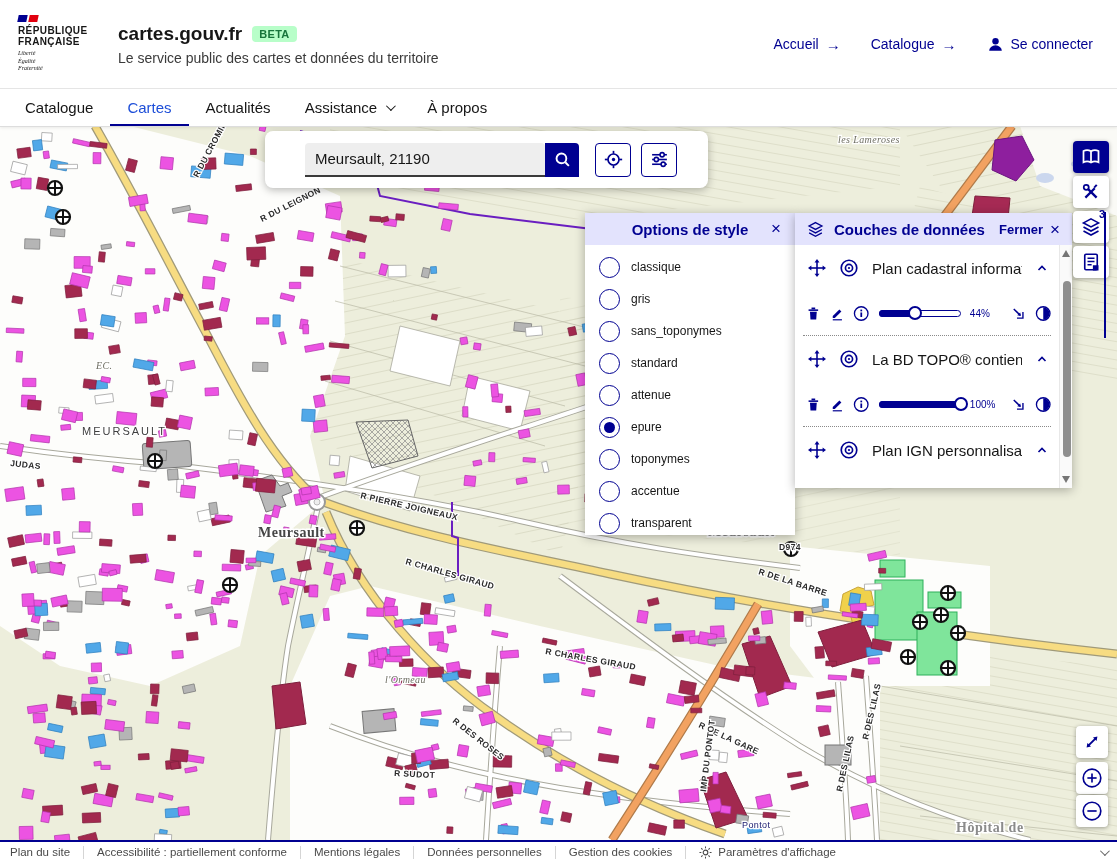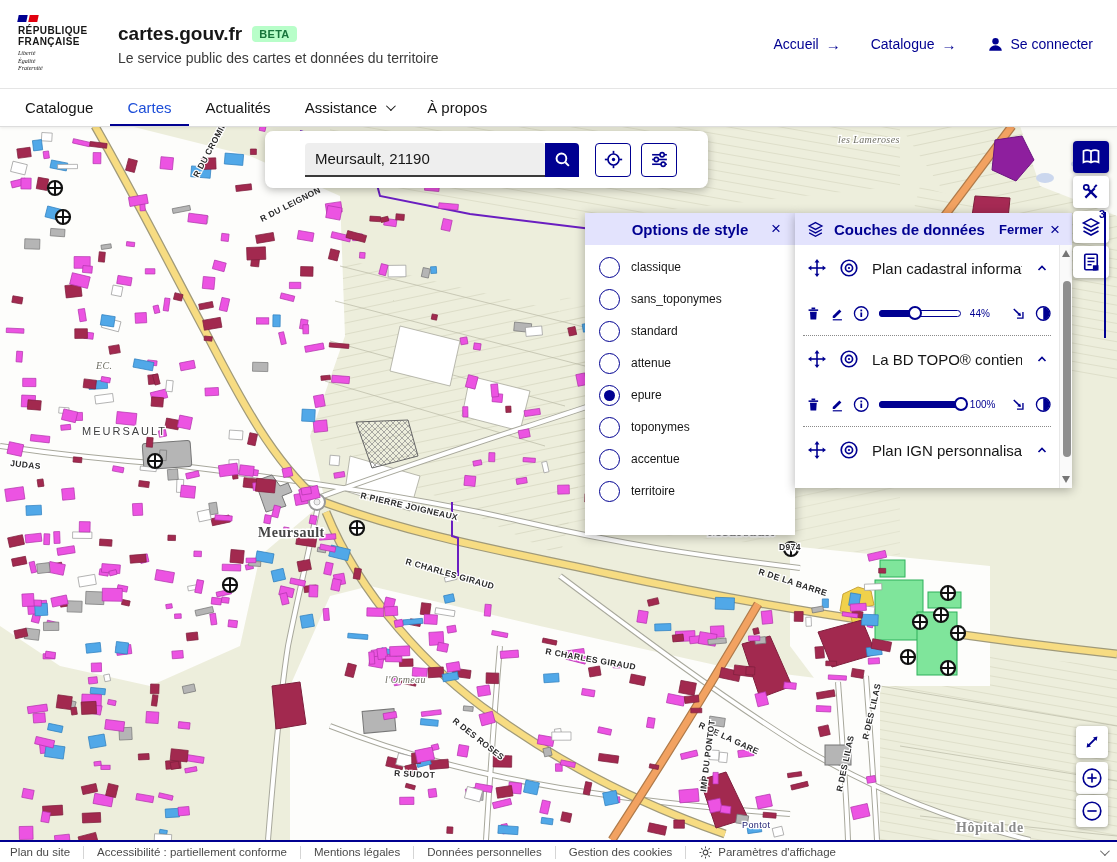--- a/index.html
+++ b/index.html
@@ -908,20 +908,24 @@
         <span class="panel-title">Options de style</span>
         <span class="x-btn">×</span>
       </div>
       <div class="opts">
         <div class="opt">
             <span class="radio"></span>
             <span class="opt-label">classique</span>
           </div>
         <div class="opt">
             <span class="radio"></span>
+            <span class="opt-label">gris</span>
+          </div>
+        <div class="opt">
+            <span class="radio"></span>
             <span class="opt-label">sans_toponymes</span>
           </div>
         <div class="opt">
             <span class="radio"></span>
             <span class="opt-label">standard</span>
           </div>
         <div class="opt">
             <span class="radio"></span>
             <span class="opt-label">attenue</span>
           </div>
@@ -932,21 +936,21 @@
         <div class="opt">
             <span class="radio"></span>
             <span class="opt-label">toponymes</span>
           </div>
         <div class="opt">
             <span class="radio"></span>
             <span class="opt-label">accentue</span>
           </div>
         <div class="opt">
             <span class="radio"></span>
-            <span class="opt-label">territoire</span>
+            <span class="opt-label">transparent</span>
           </div>
       </div>
     </div>
 
     
     <div class="panel layers-panel">
       <div class="panel-hdr">
         <svg width="17" height="17" viewBox="0 0 16 16">
           <path d="M8,1.5 L14,4.7 8,7.9 2,4.7 Z" fill="none" stroke="#000091" stroke-width="1.3"></path>
           <path d="M2,8 L8,11.2 14,8" fill="none" stroke="#000091" stroke-width="1.3"></path>

